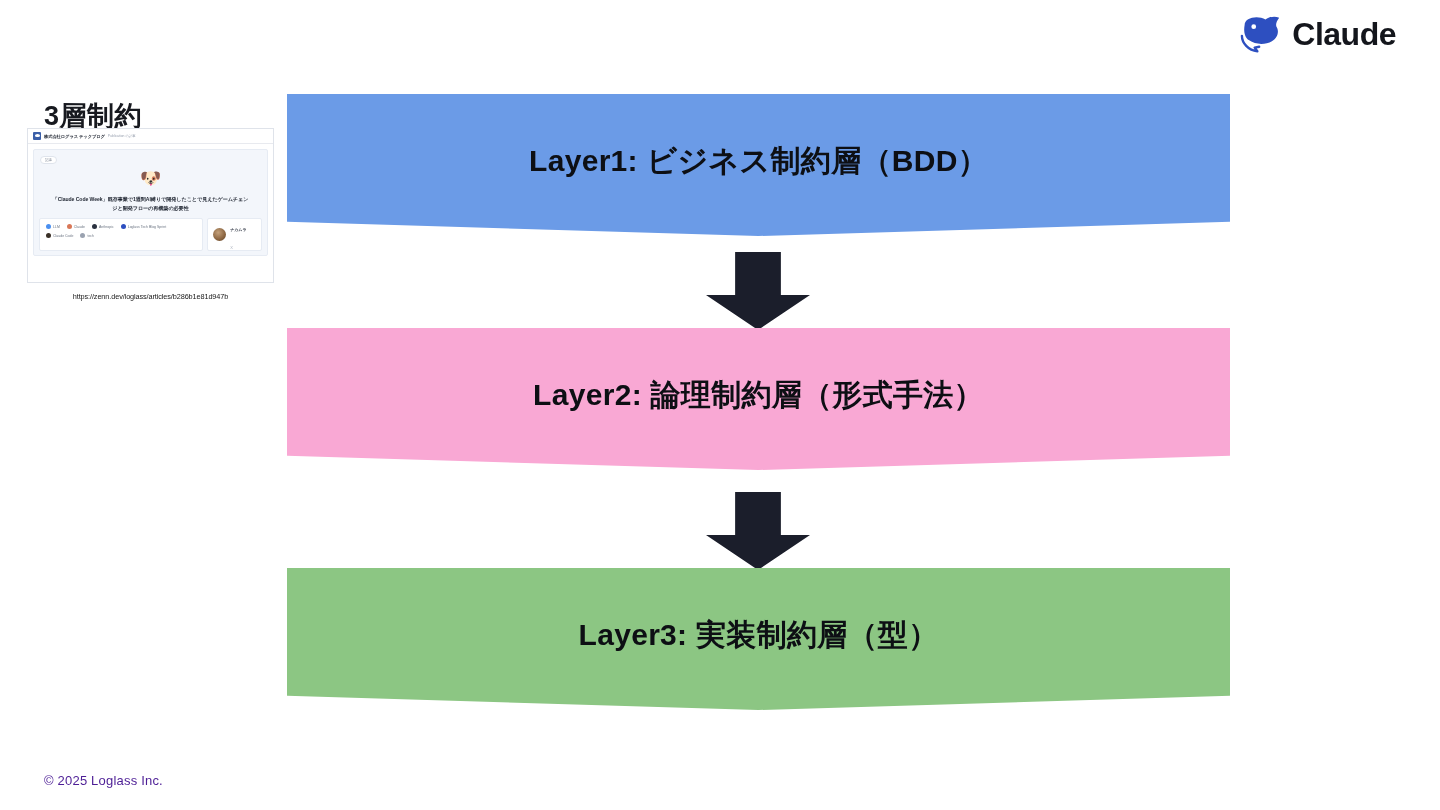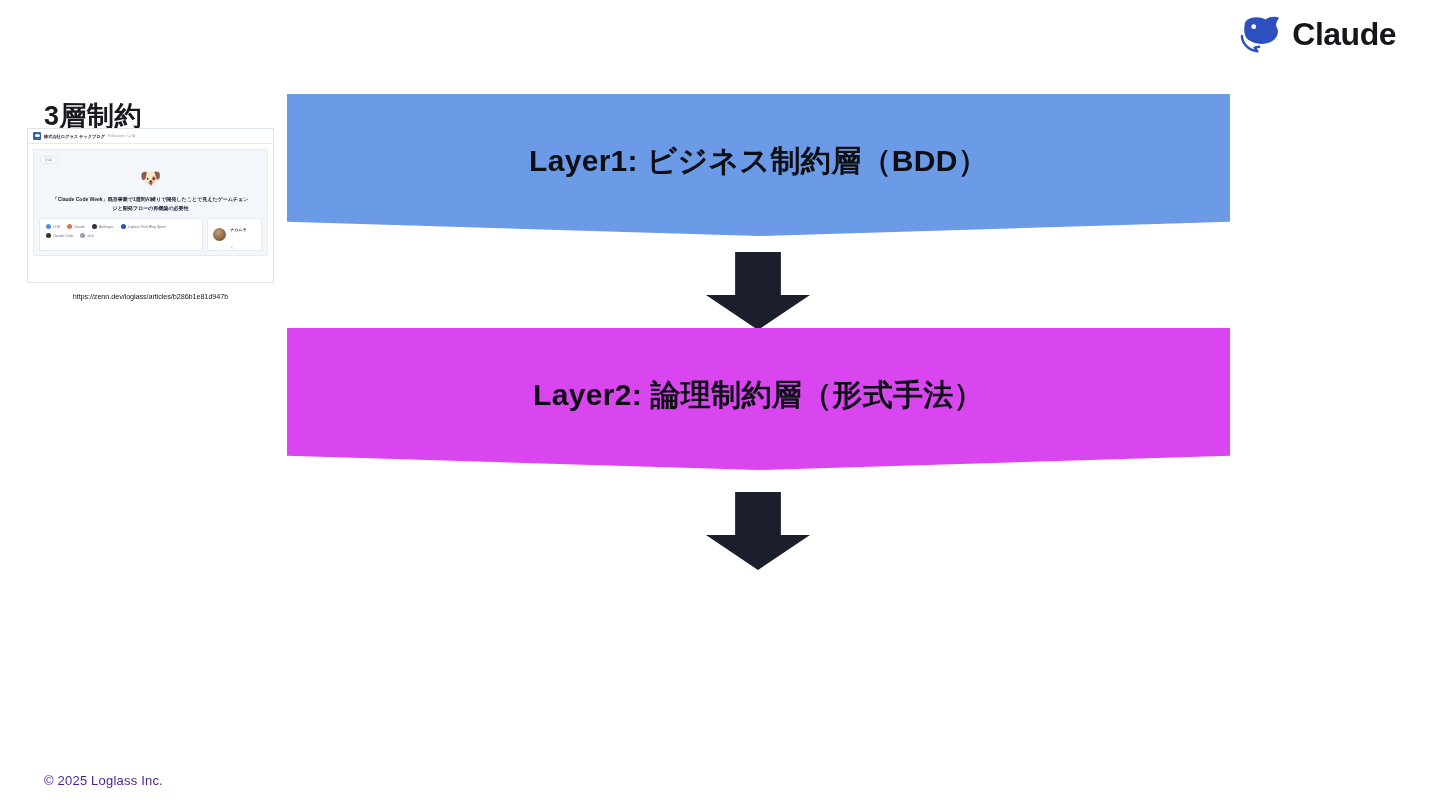--- a/index.html
+++ b/index.html
@@ -325,24 +325,27 @@
   </div>
 
   <div class="layers">
 
     <div class="layer" id="layer-1" style="background:#6B9BE7">
       <span class="layer-label">Layer1: ビジネス制約層（BDD）</span>
     </div>
 
     <div class="arrow" id="arrow-1" style="background:#1B1E2B"></div>
 
-    <div class="layer" id="layer-2" style="background:#d946ef">
+    <div class="layer" id="layer-2" style="background:#f9a8d4">
       <span class="layer-label">Layer2: 論理制約層（形式手法）</span>
     </div>
 
     <div class="arrow" id="arrow-2" style="background:#1B1E2B"></div>
 
+    <div class="layer" id="layer-3" style="background:#8CC683">
+      <span class="layer-label">Layer3: 実装制約層（型）</span>
+    </div>
 
   </div>
 
   <div class="footer-copyright">© 2025 Loglass Inc.</div>
 
 </div>
 
 </body></html>

